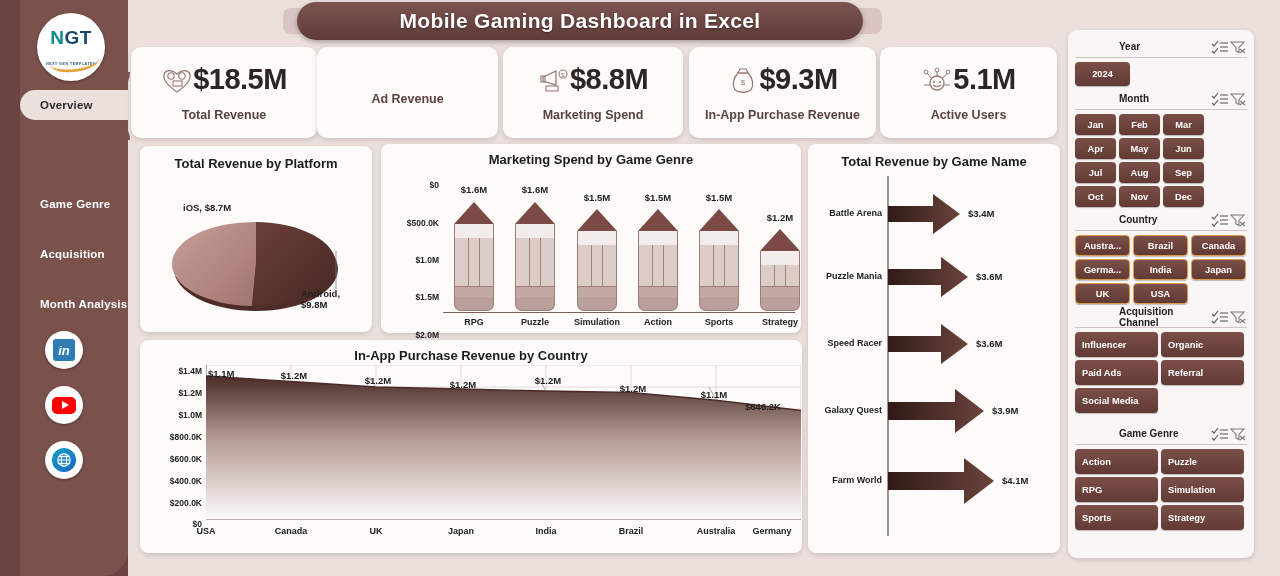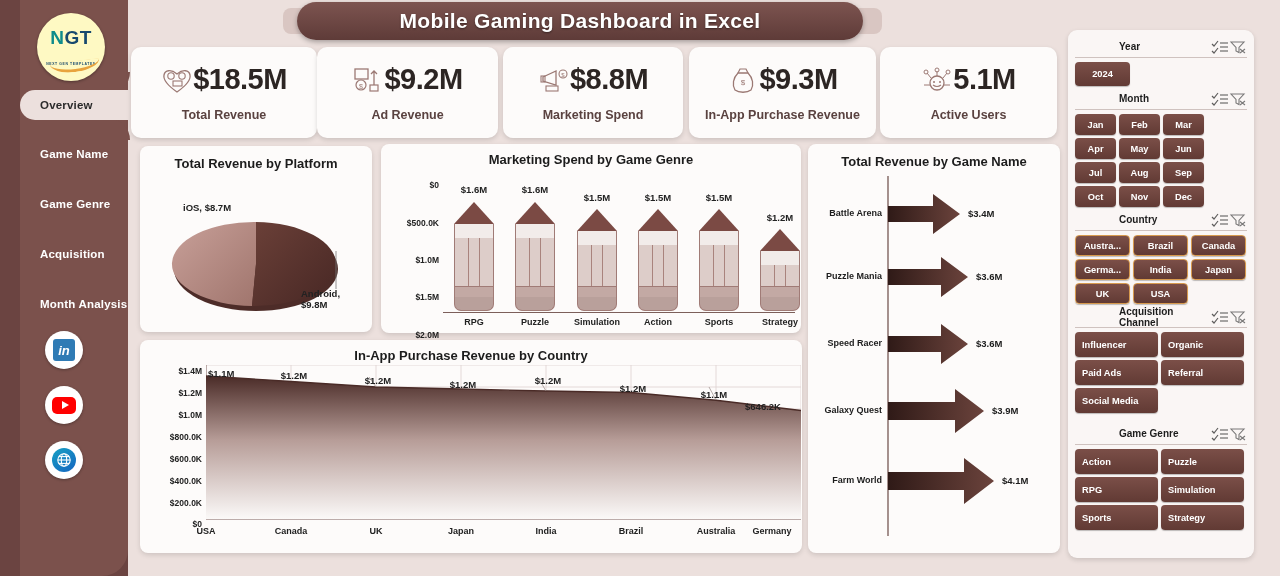--- a/index.html
+++ b/index.html
@@ -14,21 +14,21 @@
   .sidebar-outer {
     position: absolute; left: 0; top: 0; width: 128px; height: 576px;
     background: #6b4441;
   }
   .sidebar-inner {
     position: absolute; left: 20px; top: 0; width: 108px; height: 576px;
     background: #7b514c; border-radius: 0 0 26px 0;
   }
   .logo {
     position: absolute; left: 37px; top: 13px; width: 68px; height: 68px;
-    border-radius: 50%; background: #fef9c3;
+    border-radius: 50%; background: #ffffff;
     box-shadow: 0 1px 3px rgba(0,0,0,.35);
     display: flex; flex-direction: column; align-items: center; justify-content: center;
   }
   .logo-ngt { font-size: 19px; font-weight: bold; letter-spacing: .5px; line-height: 1; }
   .logo-n { color: #0e8b8b; } .logo-g { color: #17496e; } .logo-t { color: #17496e; }
   .logo-swoosh {
     position: absolute; left: 9px; top: 33px; width: 50px; height: 11px;
     border-bottom: 3px solid #e8a33d; border-radius: 0 0 50% 50%/0 0 100% 100%;
     transform: rotate(-7deg);
   }
@@ -173,23 +173,20 @@
       </div>
       <div class="logo-sub">NEXT GEN TEMPLATES</div>
     </div>
 
     <div class="nav-shelf-top"></div>
     <div class="nav-shelf-bot"></div>
 
     <div class="nav-item active" style="top:90px;">
       <span>Overview</span>
     </div>
-    <div class="nav-item" style="top:139px;">
-      <span>Game Name</span>
-    </div>
     <div class="nav-item" style="top:189px;">
       <span>Game Genre</span>
     </div>
     <div class="nav-item" style="top:239px;">
       <span>Acquisition</span>
     </div>
     <div class="nav-item" style="top:289px;">
       <span>Month Analysis</span>
     </div>
 
@@ -227,30 +224,20 @@
         <circle cx="10" cy="11" r="3.2" fill="none" stroke="#8a625c" stroke-width="1.1"></circle>
         <circle cx="21" cy="11" r="3.2" fill="none" stroke="#8a625c" stroke-width="1.1"></circle>
         <rect x="12" y="16" width="9" height="5" fill="none" stroke="#8a625c" stroke-width="1.1"></rect>
       </svg>
       <span class="kpi-val">$18.5M</span>
     </div>
     <div class="kpi-lab">Total Revenue</div>
   </div>
 
   <div class="kpi" style="left:317px;width:181px;">
-    <div class="kpi-row">
-      <svg class="kpi-icon" viewBox="0 0 32 30">
-        <rect x="3" y="4" width="13" height="10" fill="none" stroke="#8a625c" stroke-width="1.3"></rect>
-        <circle cx="9" cy="20" r="5" fill="none" stroke="#8a625c" stroke-width="1.2"></circle>
-        <text x="9" y="23.5" font-size="7" fill="#8a625c" text-anchor="middle">$</text>
-        <path d="M22 20 L22 6 M19 9 L22 6 L25 9" fill="none" stroke="#8a625c" stroke-width="1.3"></path>
-        <rect x="18" y="20" width="8" height="6" fill="none" stroke="#8a625c" stroke-width="1.2"></rect>
-      </svg>
-      <span class="kpi-val">$9.2M</span>
-    </div>
     <div class="kpi-lab">Ad Revenue</div>
   </div>
 
   <div class="kpi" style="left:503px;width:180px;">
     <div class="kpi-row">
       <svg class="kpi-icon" viewBox="0 0 32 30">
         <path d="M5 12 L18 6 L18 20 L5 16Z" fill="none" stroke="#8a625c" stroke-width="1.3"></path>
         <rect x="3" y="11" width="4" height="6" fill="none" stroke="#8a625c" stroke-width="1.1"></rect>
         <circle cx="25" cy="9" r="4" fill="none" stroke="#8a625c" stroke-width="1.1"></circle>
         <text x="25" y="12" font-size="6" fill="#8a625c" text-anchor="middle">$</text>

